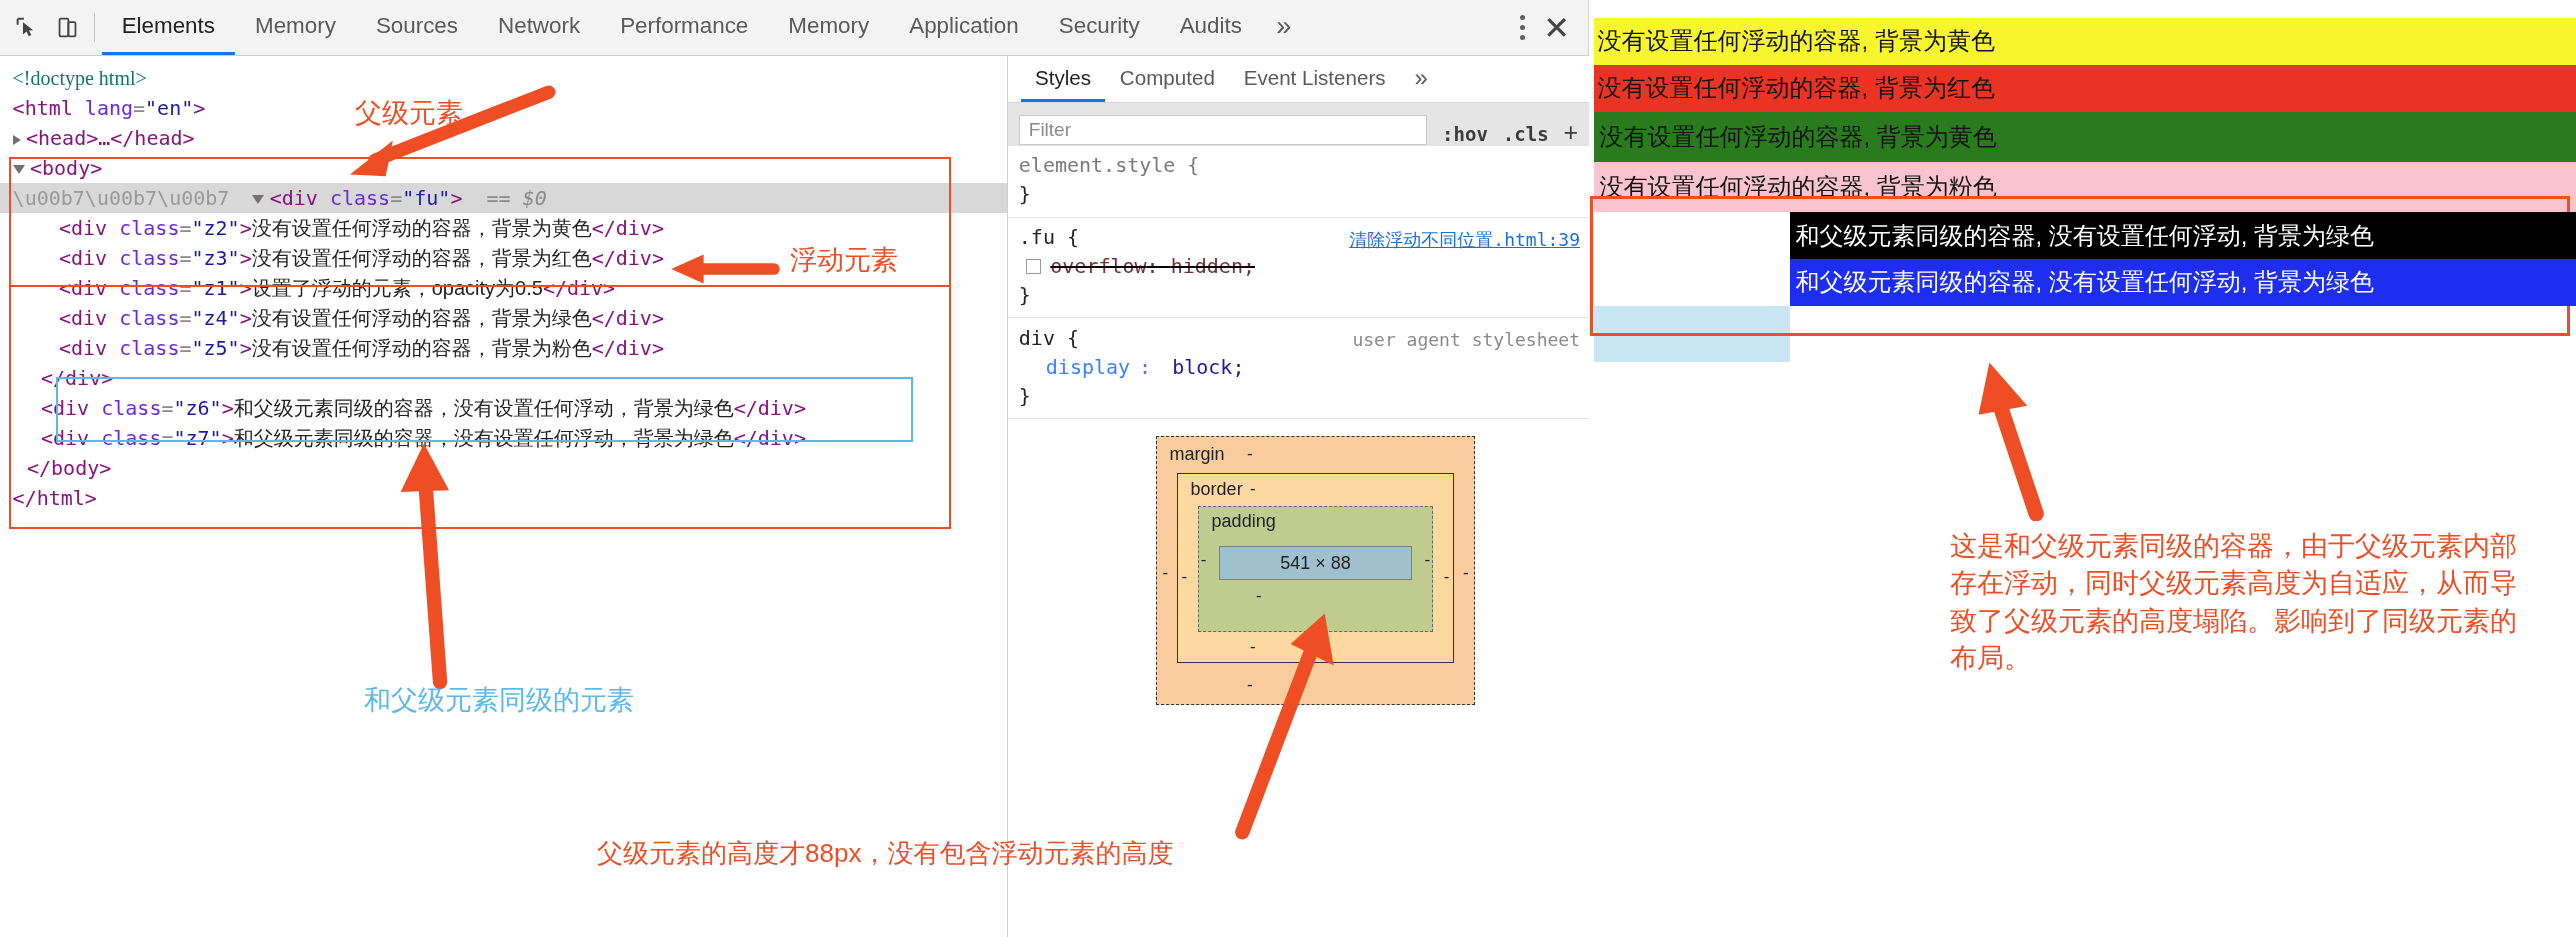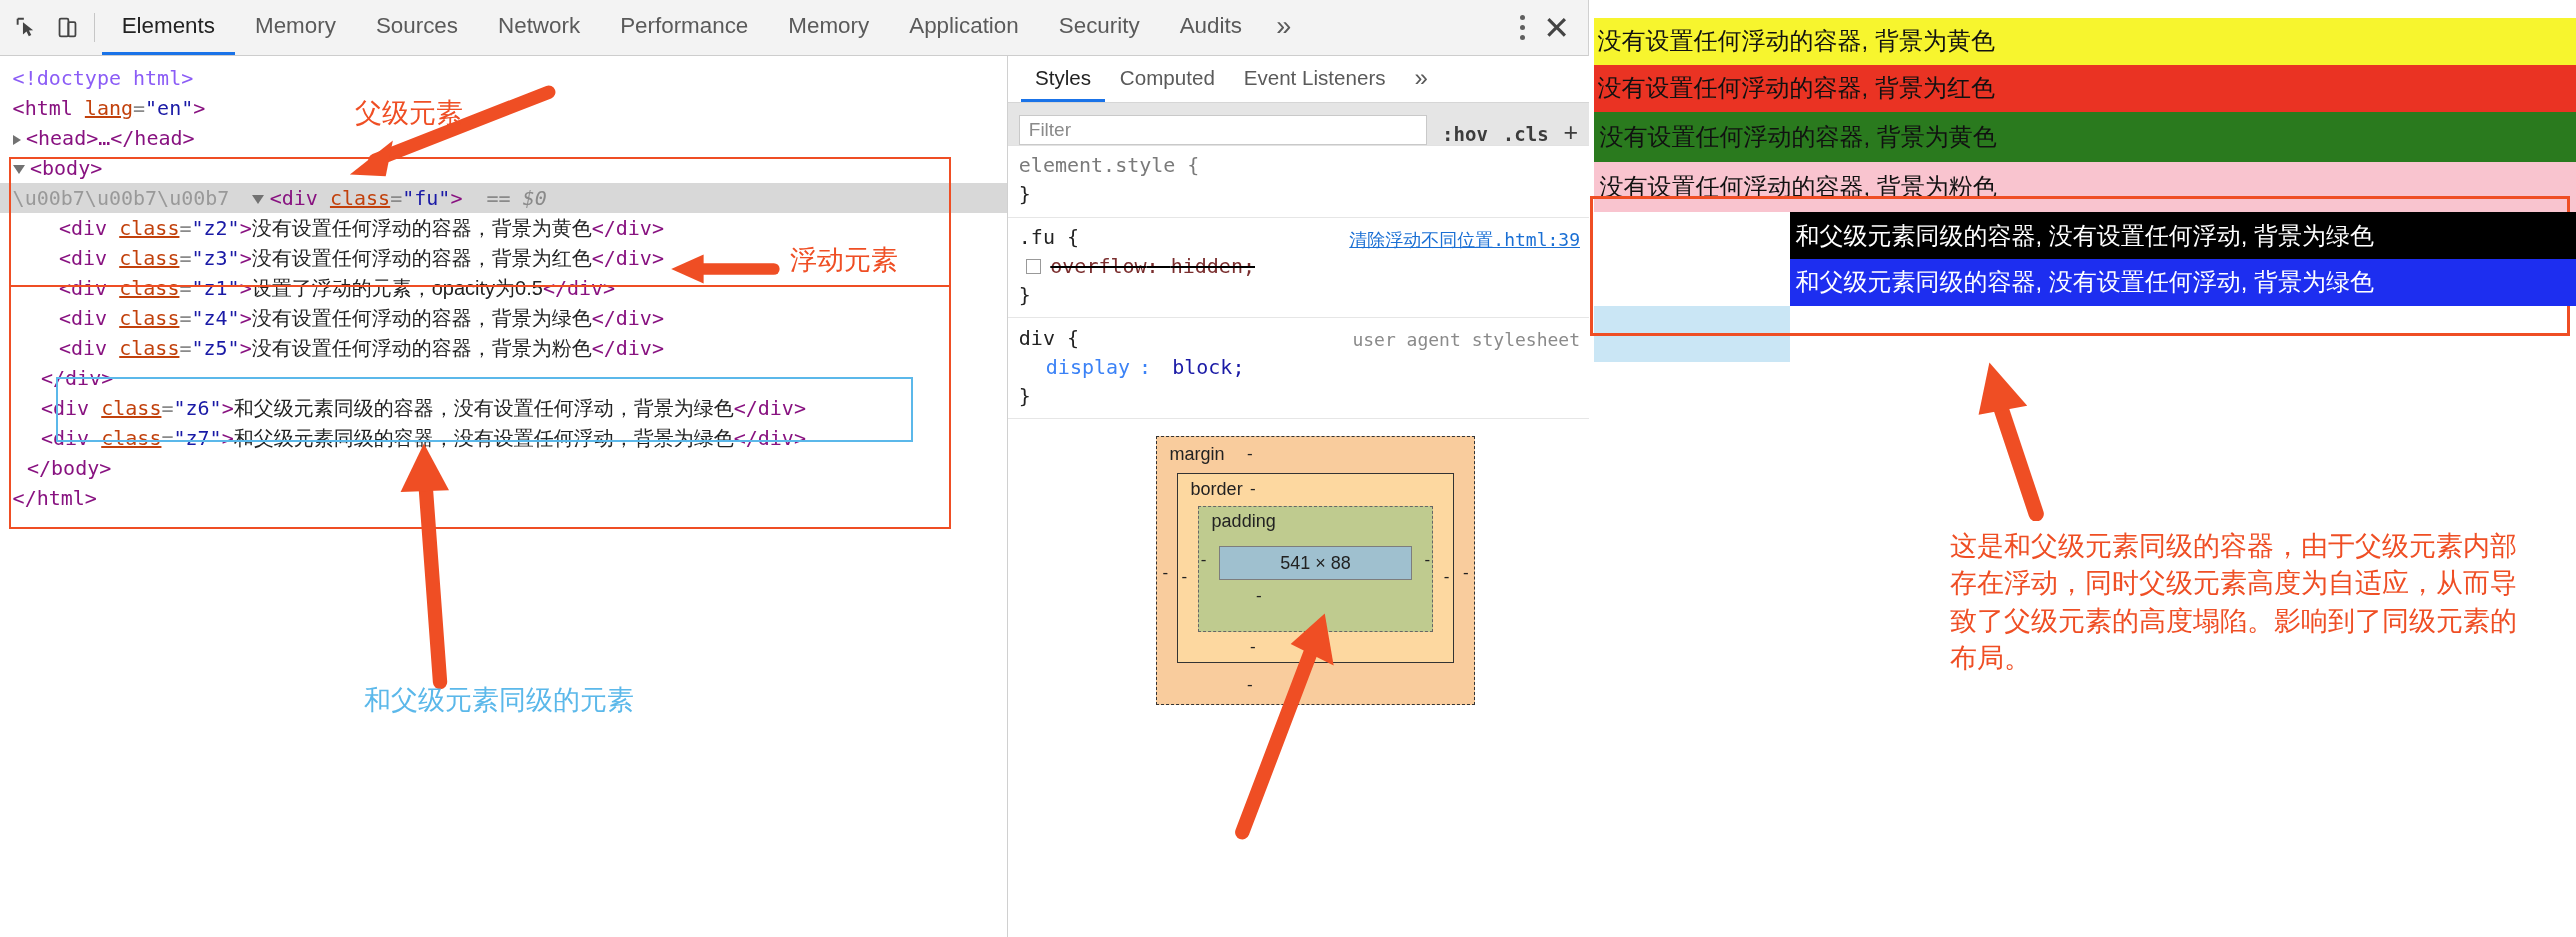--- a/index.html
+++ b/index.html
@@ -47,24 +47,24 @@
     position:absolute; left:0; top:56px; width: 1007px; height: 881px;
     background:#fff; overflow:hidden;
     font-family: "DejaVu Sans Mono", "Liberation Mono", monospace;
     font-size: 20px; line-height: 30px;
     padding: 7.2px 0 0 0;
   }
   .dom-line { white-space: pre; padding-left: 12.6px; position:relative; }
   .dom-line.selected { background:#d8d8d8; }
   .tok-punct { color:#8a8a8a; }
   .tok-tag { color:#881280; }
-  .tok-attr { color:#c2410c;text-decoration:underline; }
+  .tok-attr { color:#6d28d9; }
   .tok-val { color:#1a1aa6; }
   .tok-text { color:#222; font-family:"Liberation Sans","DejaVu Sans",sans-serif; }
-  .tok-doctype { color:#8b5cf6; }
+  .tok-doctype { color:#0f766e;font-family:Liberation Serif, serif; }
   .tok-dollar { color:#8a8a8a; font-style:italic; }
   .tri { display:inline-block; width:0;height:0; vertical-align:middle;
          border-left:8px solid #727272; border-top:5.4px solid transparent; border-bottom:5.4px solid transparent; margin-right:5.4px;}
   .tri.open { border-left:6.3px solid transparent; border-right:6.3px solid transparent;
               border-top:9px solid #727272; border-bottom:0; margin-right:5.4px;}
   .ellip { color:#999; }
 
   
   .styles-pane {
     position:absolute; left:1007px; top:56px; width: 582px; height: 881px;
@@ -340,20 +340,21 @@
   <svg class="arrow-svg" style="left:386px; top:422px; width:126px; height:269px;" viewBox="0 0 140 300">
     <path d="M60 290 L44 72" stroke="#ef4e24" stroke-width="16" stroke-linecap="round"></path>
     <path d="M42 24 L70 76 L16 78 Z" fill="#ef4e24"></path>
   </svg>
   <div class="anno-blue" style="left:364px; top:682px; font-size:27px;">和父级元素同级的元素</div>
 
   <svg class="arrow-svg" style="left:1149px; top:610px; width:269px; height:242px;" viewBox="0 0 300 270">
     <path d="M104 248 L180 48" stroke="#ef4e24" stroke-width="16" stroke-linecap="round"></path>
     <path d="M196 4 L206 62 L158 38 Z" fill="#ef4e24"></path>
   </svg>
+  <div class="anno" style="left:597px; top:835px; font-size:26px; white-space:nowrap;">父级元素的高度才88px，没有包含浮动元素的高度</div>
 
   <div class="preview">
 
     <div class="pv-row pv-yellow" style="padding:7.2px 0 7.2px 3.6px;"><span>没有设置任何浮动的容器, 背景为黄色</span></div>
 
     <div class="pv-row pv-red" style="padding:7.2px 0 7.2px 3.6px;"><span>没有设置任何浮动的容器, 背景为红色</span></div>
 
     <div class="pv-fu">
       <div class="pv-row pv-green" style="padding:9px 0 9px 5.4px;"><span>没有设置任何浮动的容器, 背景为黄色</span></div>
       <div class="pv-row pv-pink" style="padding:9px 0 9px 5.4px;"><span>没有设置任何浮动的容器, 背景为粉色</span></div>

